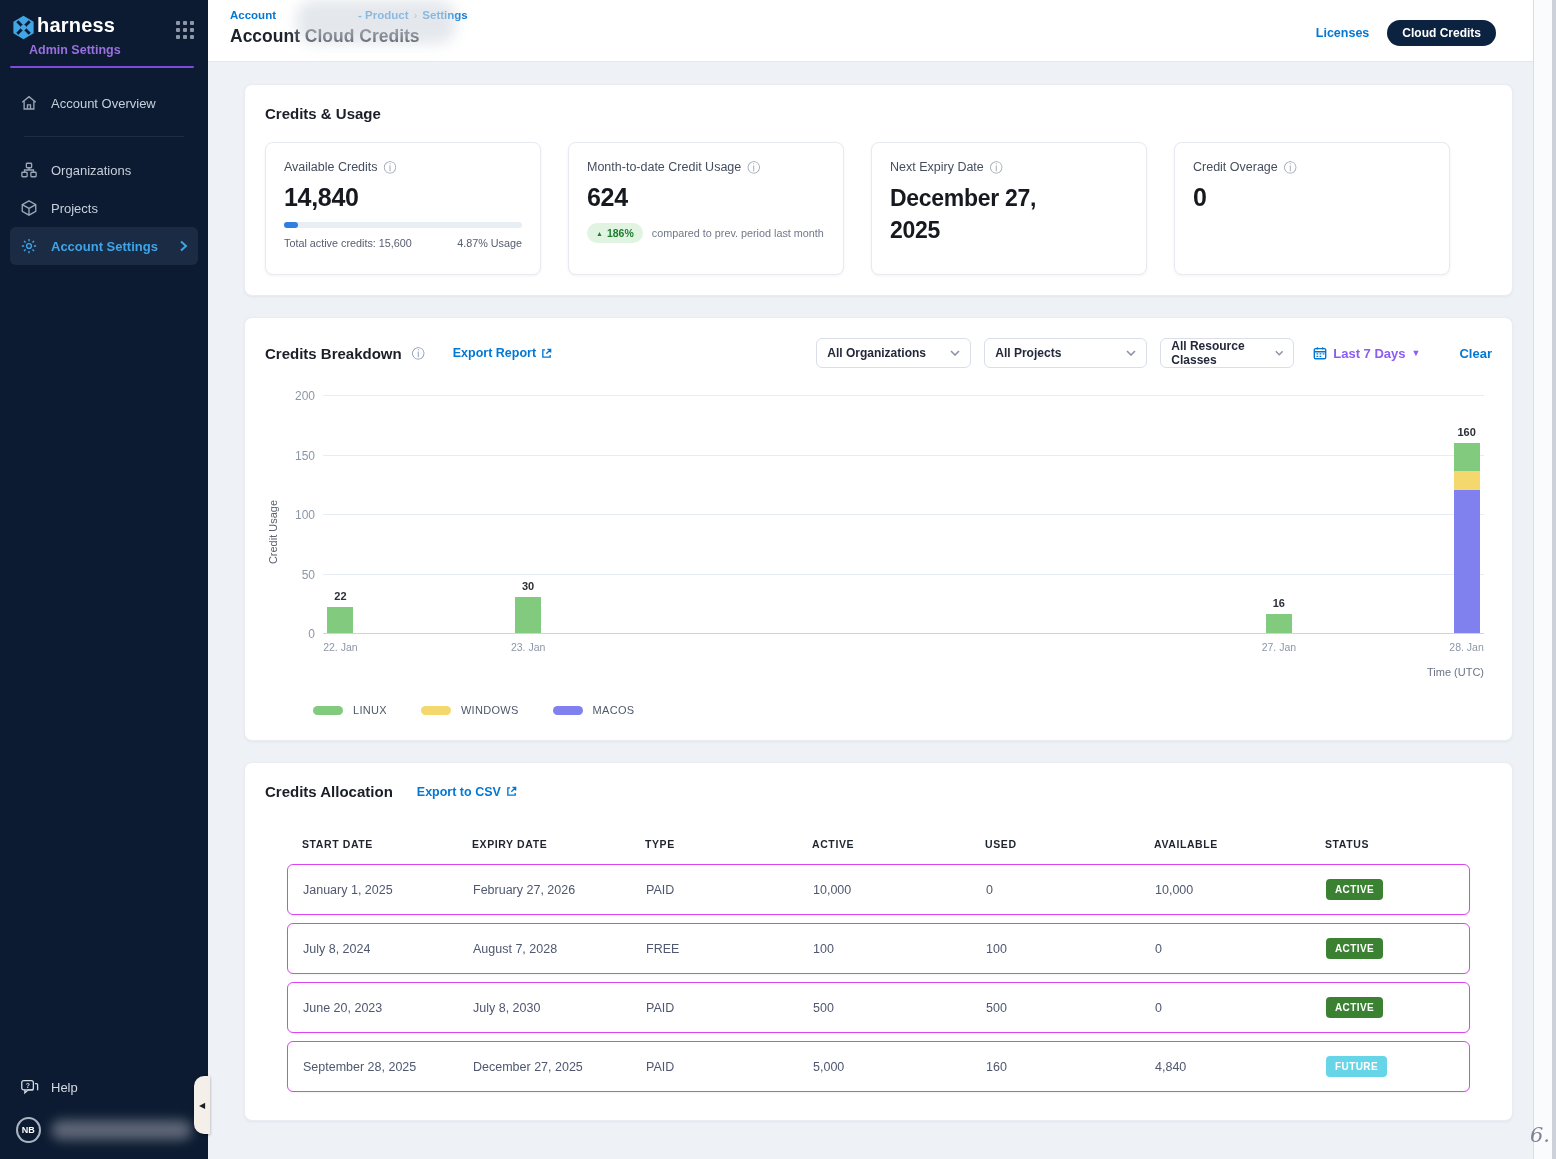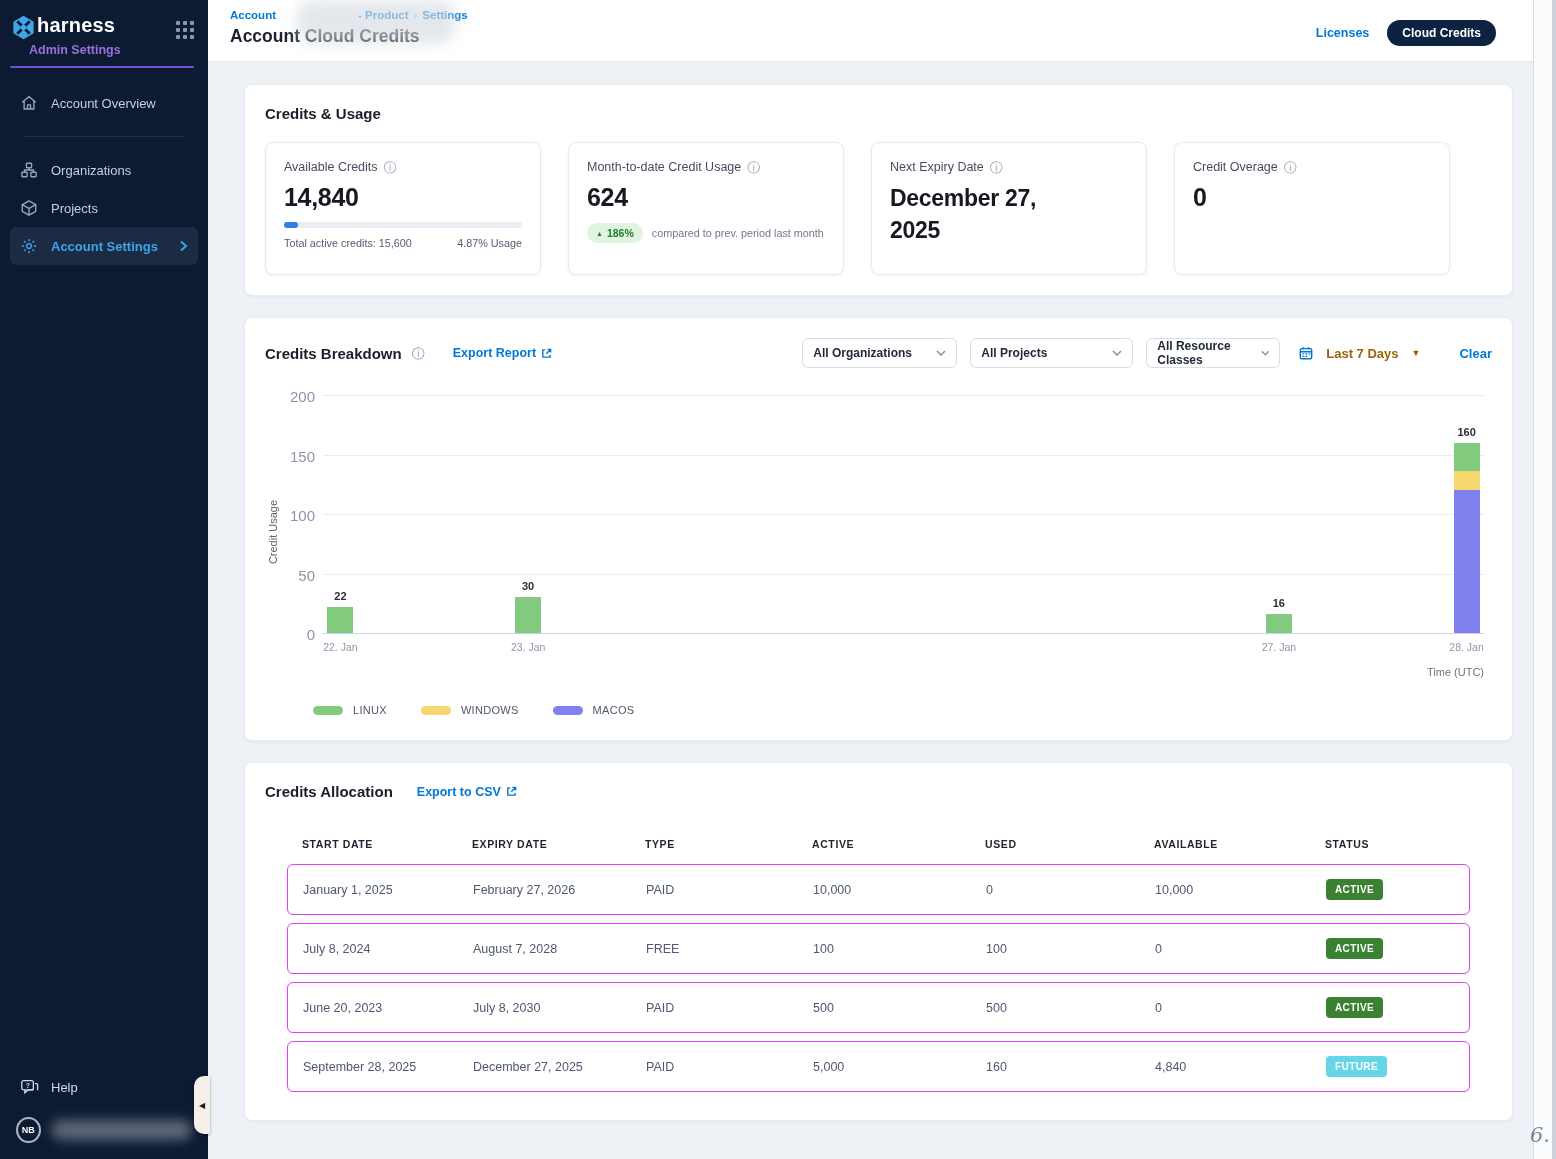--- a/index.html
+++ b/index.html
@@ -60,29 +60,29 @@
   .delta-badge { background:#e1f4e2; color:#1e7f2e; font-size:10.5px; font-weight:bold; border-radius:10px; padding:4px 9px; display:flex; align-items:center; gap:4px; }
   .delta-badge .tri { font-size:7px; }
   .delta-note { font-size:10.8px; color:#707889; }
 
   
   .bd-header { display:flex; align-items:center; }
   .bd-title-cluster { display:flex; align-items:center; gap:10px; }
   .export-link { font-size:12.5px; display:flex; align-items:center; gap:5px; margin-left:18px; }
   .filters { margin-left:auto; display:flex; align-items:center; gap:13px; }
   .select-btn { height:30px; background:#fff; border:1px solid #d9dee8; border-radius:6px; display:flex; align-items:center; justify-content:space-between; padding:0 10px; font-size:12px; font-weight:bold; color:#22293a; cursor:pointer; }
-  .daterange { display:flex; align-items:center; gap:13px; color:#a16207; font-size:13px; font-weight:bold; cursor:pointer; margin-left:6px; }
+  .daterange { display:flex; align-items:center; gap:6px; color:#8b5cf6; font-size:13px; font-weight:bold; cursor:pointer; margin-left:6px; }
   .clear-link { font-size:13px; margin-left:26px; }
 
   
   .chart { position:relative; height:292px; margin:18px 2px 0 6px; }
   .plot { position:absolute; left:52px; right:6px; top:10px; bottom:44px; }
   .gridline { position:absolute; left:0; right:0; height:1px; background:#e8ecf4; }
   .gridline.baseline { background:#c9d5e6; }
-  .ytick { position:absolute; left:-40px; width:32px; text-align:right; font-size:15px; color:#8d96a8; transform:translateY(50%); }
+  .ytick { position:absolute; left:-40px; width:32px; text-align:right; font-size:12px; color:#8d96a8; transform:translateY(50%); }
   .ylabel { position:absolute; left:2px; top:50%; transform:translate(-50%,-50%) rotate(-90deg); transform-origin:center; font-size:11px; color:#5a6170; white-space:nowrap; }
   .bar { position:absolute; bottom:1px; width:26px; height:100%; transform:translateX(-50%); display:flex; flex-direction:column; justify-content:flex-end; }
   .seg { width:100%; }
   .bar-value { position:absolute; transform:translateX(-50%); font-size:11px; font-weight:bold; color:#2b2f38; }
   .xtick { position:absolute; top:calc(100% + 7px); transform:translateX(-50%); font-size:10.5px; color:#8d96a8; white-space:nowrap; }
   .xaxis-title { position:absolute; right:6px; bottom:0; font-size:11px; color:#6b7485; }
   .legend { display:flex; align-items:center; gap:34px; margin:26px 0 4px 48px; }
   .legend-item { display:flex; align-items:center; gap:10px; font-size:11px; color:#4e586a; letter-spacing:.3px; }
   .legend-swatch { width:30px; height:9px; border-radius:5px; }
 

